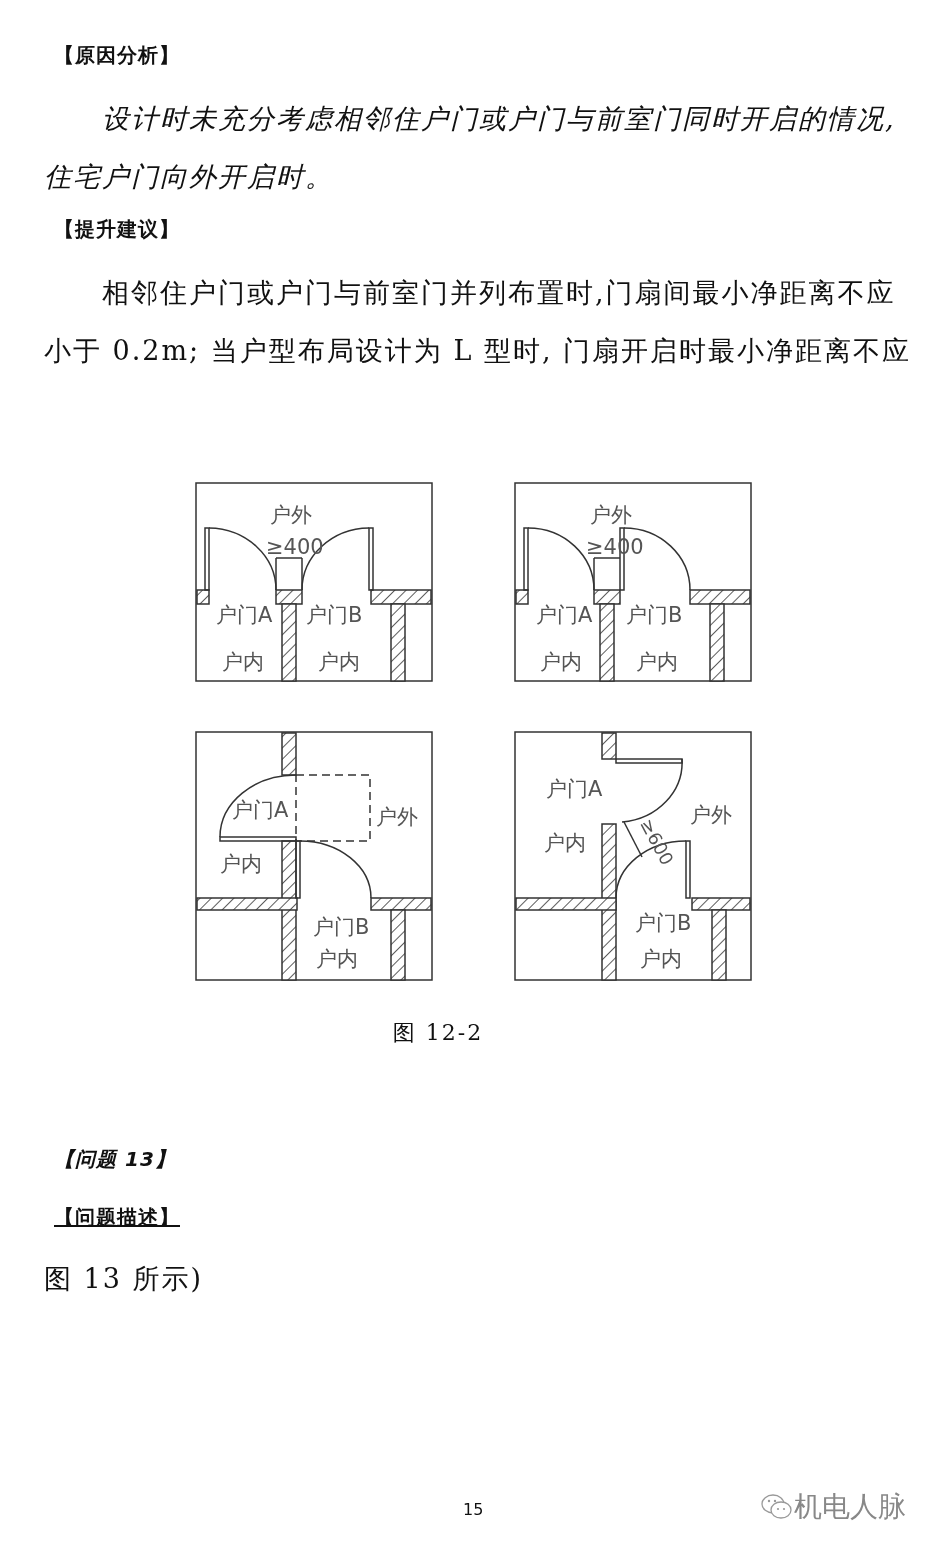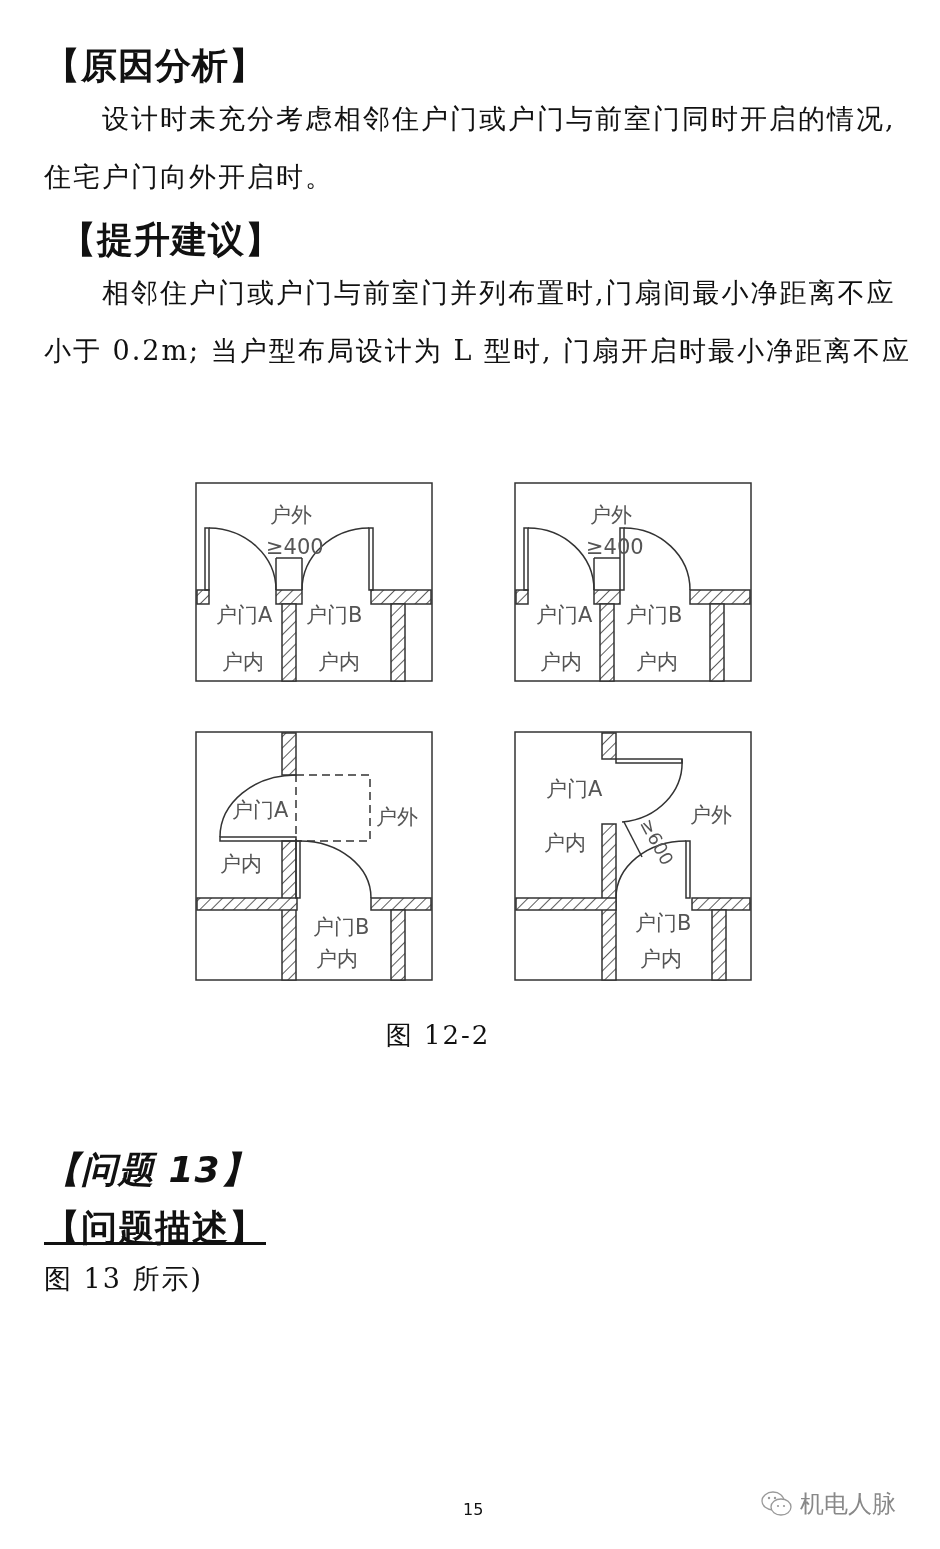--- a/index.html
+++ b/index.html
@@ -1,43 +1,43 @@
 <!DOCTYPE html>
 <html><head>
 <meta charset="utf-8">
 <style>
   html, body { margin: 0; padding: 0; background: #ffffff; }
   body { width: 940px; height: 1549px; position: relative; overflow: hidden;
          font-family: "DejaVu Serif", "Liberation Serif", serif; color: #111; }
-  .heading { position: absolute; left: 44px; font-size: 36px; font-weight: bold;
+  .heading { position: absolute; left: 54px; font-size: 20px; font-weight: bold;
              font-family: "DejaVu Sans", "Liberation Sans", sans-serif; letter-spacing: 1px; }
   .para { position: absolute; left: 44px; width: 862px; font-size: 27px; line-height: 58px;
           letter-spacing: 2px; }
   .para .line { display: block; white-space: nowrap; }
   .para .indent { padding-left: 58px; }
   .figure { position: absolute; }
   .caption { position: absolute; left: 0; width: 876px; text-align: center; top: 1018px;
-             font-size: 26px; letter-spacing: 2px; }
+             font-size: 22px; letter-spacing: 2px; }
   .page-num { position: absolute; left: 463px; top: 1500px; font-size: 16px;
               font-family: "DejaVu Sans", "Liberation Sans", sans-serif; }
   .watermark { position: absolute; left: 760px; top: 1488px; display: flex; align-items: center;
-               gap: 6px; color: #888; font-size: 24px;
+               gap: 0; color: #888; font-size: 28px;
                font-family: "DejaVu Sans", "Liberation Sans", sans-serif; justify-content: space-between; }
   svg text { font-family: "DejaVu Sans", "Liberation Sans", sans-serif; fill: #555; }
 </style>
 </head>
 <body>
 
 <div class="heading" style="top:42px;">【原因分析】</div>
-<div class="para" style="top:90px;">
+<div class="para" style="top:90px;font-style:italic;">
   <span class="line indent">设计时未充分考虑相邻住户门或户门与前室门同时开启的情况,</span>
   <span class="line">住宅户门向外开启时。</span>
 </div>
 
-<div class="heading" style="top:216px;margin-left:16px;">【提升建议】</div>
+<div class="heading" style="top:216px;">【提升建议】</div>
 <div class="para" style="top:264px;">
   <span class="line indent">相邻住户门或户门与前室门并列布置时,门扇间最小净距离不应</span>
   <span class="line">小于 0.2m; 当户型布局设计为 L 型时, 门扇开启时最小净距离不应</span>
 </div>
 
 <svg class="figure" style="left:0;top:470px;" width="940" height="530" viewBox="0 470 940 530">
   <defs>
     <pattern id="hatch" patternUnits="userSpaceOnUse" width="8" height="8" patternTransform="rotate(45)">
       <rect width="8" height="8" fill="#fff"></rect>
       <line x1="0" y1="0" x2="0" y2="8" stroke="#333" stroke-width="1.6"></line>

